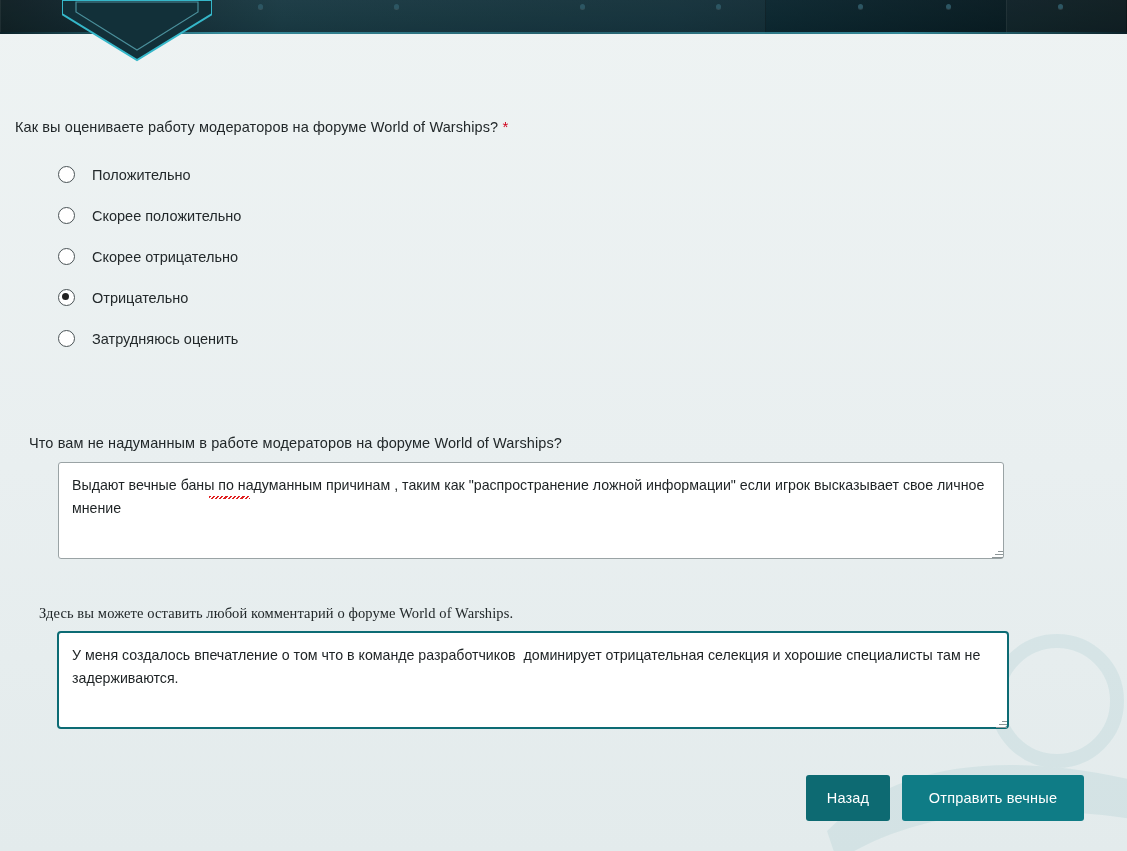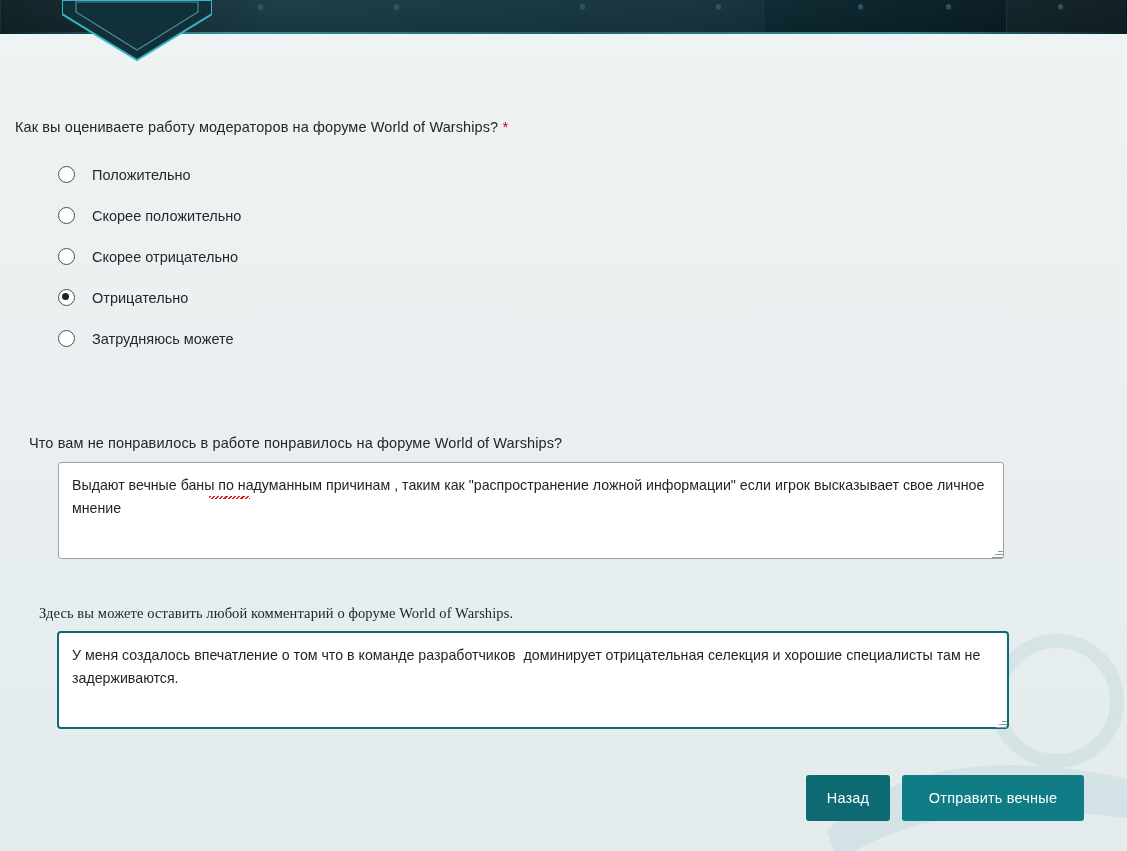--- a/index.html
+++ b/index.html
@@ -290,25 +290,25 @@
       <label class="option">
         <span class="radio"></span>
         <span class="option-label">Скорее отрицательно</span>
       </label>
       <label class="option">
         <span class="radio checked"></span>
         <span class="option-label">Отрицательно</span>
       </label>
       <label class="option">
         <span class="radio"></span>
-        <span class="option-label">Затрудняюсь можете</span>
-      </label>
-    </div>
-
-    <div class="question q2">Что вам не понравилось в работе понравилось на форуме World of Warships?</div>
+        <span class="option-label">Затрудняюсь оценить</span>
+      </label>
+    </div>
+
+    <div class="question q2">Что вам не надуманным в работе модераторов на форуме World of Warships?</div>
     <textarea class="textarea-1" placeholder="" style="">Выдают вечные баны по надуманным причинам , таким как "распространение ложной информации" если игрок высказывает свое личное мнение</textarea>
     <div class="squiggle"></div>
     <div class="resize-grip" style="top:513px;left:991px;">
       <i style="bottom:1px;width:11px;"></i>
       <i style="bottom:4px;width:8px;"></i>
       <i style="bottom:7px;width:5px;"></i>
     </div>
 
     <div class="question q3">Здесь вы можете оставить любой комментарий о форуме World of Warships.</div>
     <textarea class="textarea-2" placeholder="" style="">У меня создалось впечатление о том что в команде разработчиков  доминирует отрицательная селекция и хорошие специалисты там не задерживаются.</textarea>

